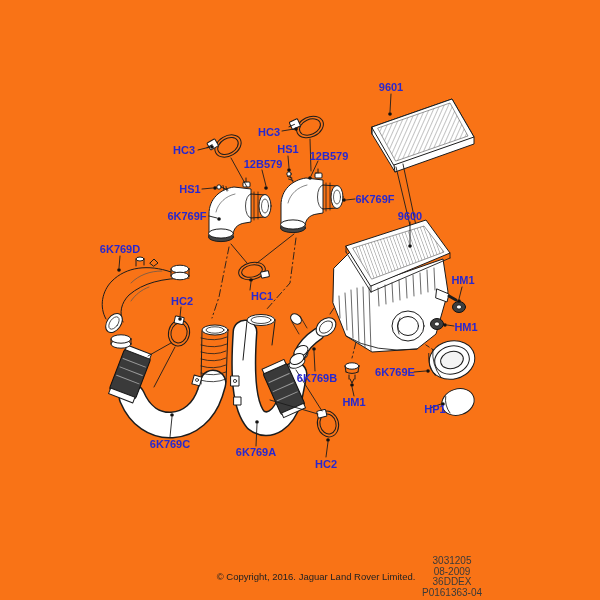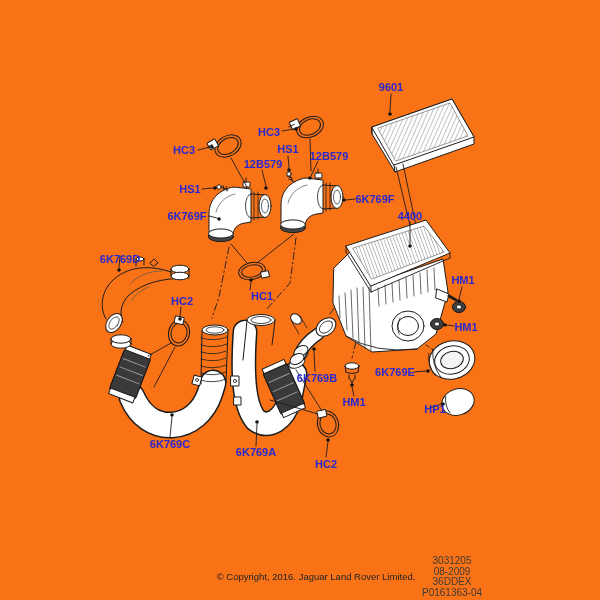--- a/index.html
+++ b/index.html
@@ -282,22 +282,22 @@
 <div id="label-layer">
       <div class="part-label" style="left: 391px; top: 87px; color: rgb(40, 40, 207);">9601</div>
       <div class="part-label" style="left: 184px; top: 150px; color: rgb(40, 40, 207);">HC3</div>
       <div class="part-label" style="left: 269px; top: 132px; color: rgb(40, 40, 207);">HC3</div>
       <div class="part-label" style="left: 263px; top: 164px; color: rgb(40, 40, 207);">12B579</div>
       <div class="part-label" style="left: 288px; top: 149px; color: rgb(40, 40, 207);">HS1</div>
       <div class="part-label" style="left: 329px; top: 156px; color: rgb(40, 40, 207);">12B579</div>
       <div class="part-label" style="left: 190px; top: 189px; color: rgb(40, 40, 207);">HS1</div>
       <div class="part-label" style="left: 187px; top: 216px; color: rgb(40, 40, 207);">6K769F</div>
       <div class="part-label" style="left: 375px; top: 199px; color: rgb(40, 40, 207);">6K769F</div>
-      <div class="part-label" style="left: 410px; top: 216px; color: rgb(40, 40, 207);">4400</div>
-      <div class="part-label" style="left: 120px; top: 259px; color: rgb(40, 40, 207); text-align: right;">6K769D</div>
+      <div class="part-label" style="left: 410px; top: 216px; color: rgb(40, 40, 207);">9600</div>
+      <div class="part-label" style="left: 120px; top: 249px; color: rgb(40, 40, 207); text-align: right;">6K769D</div>
       <div class="part-label" style="left: 182px; top: 301px; color: rgb(40, 40, 207);">HC2</div>
       <div class="part-label" style="left: 250px; top: 296px; color: rgb(40, 40, 207); padding-left: 24px;">HC1</div>
       <div class="part-label" style="left: 463px; top: 280px; color: rgb(40, 40, 207);">HM1</div>
       <div class="part-label" style="left: 466px; top: 327px; color: rgb(40, 40, 207);">HM1</div>
       <div class="part-label" style="left: 317px; top: 378px; color: rgb(40, 40, 207);">6K769B</div>
       <div class="part-label" style="left: 395px; top: 372px; color: rgb(40, 40, 207);">6K769E</div>
       <div class="part-label" style="left: 354px; top: 402px; color: rgb(40, 40, 207);">HM1</div>
       <div class="part-label" style="left: 417px; top: 409px; color: rgb(40, 40, 207); margin-left: 18px;">HP1</div>
       <div class="part-label" style="left: 170px; top: 444px; color: rgb(40, 40, 207);">6K769C</div>
       <div class="part-label" style="left: 256px; top: 452px; color: rgb(40, 40, 207);">6K769A</div>

